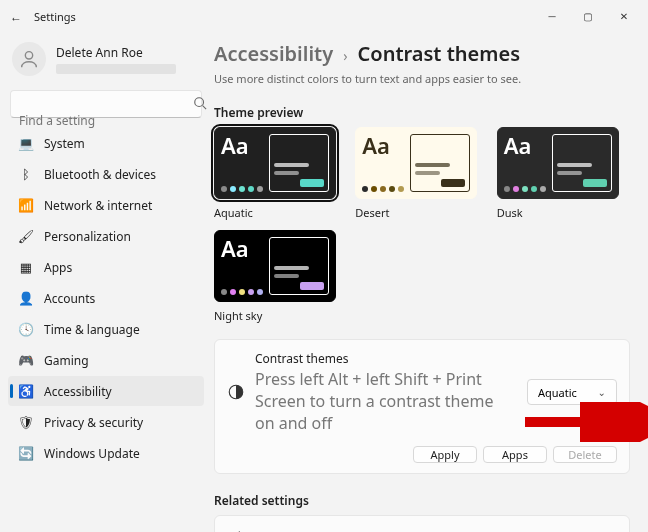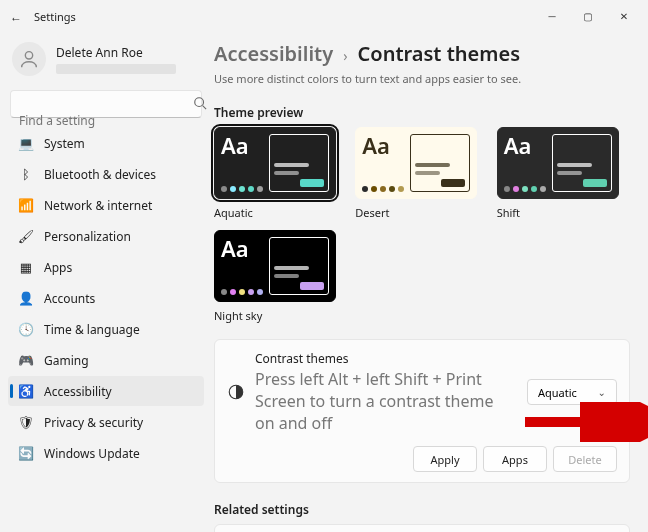--- a/index.html
+++ b/index.html
@@ -45,21 +45,21 @@
   .pv-bar { width: 24px; height: 8px; border-radius: 2px; align-self: flex-end; }
   .theme-name { font-size: 11px; color: #222; margin-top: 2px; }
   .card { background: #fbfbfb; border: 1px solid #e6e6e6; border-radius: 6px; margin-top: 16px; padding: 10px 12px; }
   .card-row1 { display: flex; align-items: center; gap: 10px; }
   .card-icon { width: 22px; height: 22px; display: flex; align-items: center; justify-content: center; }
   .card-text .ct-title { font-size: 12px; color: #222; }
   .card-text .ct-sub { font-size: 16px; color: #777; margin-top: 1px; }
   .card-row1 .spacer { flex: 1; }
   .dropdown { display: flex; align-items: center; gap: 18px; border: 1px solid #d8d8d8; background: #fefefe; border-radius: 4px; height: 26px; padding: 0 10px; font-size: 11px; cursor: pointer; min-width: 90px; justify-content: space-between; }
   .card-row2 { display: flex; gap: 6px; justify-content: flex-end; margin-top: 12px; }
-  .btn { height: 26px; min-width: 64px; border: 1px solid #d8d8d8; background: #fefefe; border-radius: 4px; font-size: 11px; color: #222; cursor: pointer; padding: 0 14px; }
+  .btn { height: 17px; min-width: 64px; border: 1px solid #d8d8d8; background: #fefefe; border-radius: 4px; font-size: 11px; color: #222; cursor: pointer; padding: 0 14px; }
   .btn.dis { color: #aaa; cursor: default; }
   .related { margin-top: 18px; }
   .related h4 { font-size: 12px; font-weight: 600; color: #222; }
   .rel-row { display: flex; align-items: center; gap: 10px; background: #fbfbfb; border: 1px solid #e6e6e6; border-radius: 6px; padding: 10px 12px; margin-top: 6px; cursor: pointer; }
   .rel-row .rtext .rt { font-size: 12px; color: #222; }
   .rel-row .rtext .rs { font-size: 10px; color: #777; }
   .rel-row .spacer { flex: 1; }
   .arrow-annotation { position: absolute; top: 370px; left: 310px; pointer-events: none; }
 </style>
 </head>
@@ -209,21 +209,21 @@
                   <span style="background:#60d0b0"></span>
                   <span style="background:#aaa"></span>
                 </div>
               </div>
               <div class="pv-right" style="border-color:#ffffff">
                 <div class="pv-line" style="background:#ffffff;opacity:.7;width:70%"></div>
                 <div class="pv-line" style="background:#ffffff;opacity:.5;width:50%"></div>
                 <div class="pv-bar" style="background:#60d0b0"></div>
               </div>
             </div>
-            <div class="theme-name">Shift</div>
+            <div class="theme-name">Dusk</div>
           </div>
           <div class="theme-card">
             <div class="preview" style="background:#000000;color:#ffffff;border-color:#000000">
               <div class="pv-left">
                 <div class="pv-aa">Aa</div>
                 <div class="pv-dots">
                   <span style="background:#888"></span>
                   <span style="background:#e080f0"></span>
                   <span style="background:#f0e080"></span>
                   <span style="background:#c8a0f0"></span>

